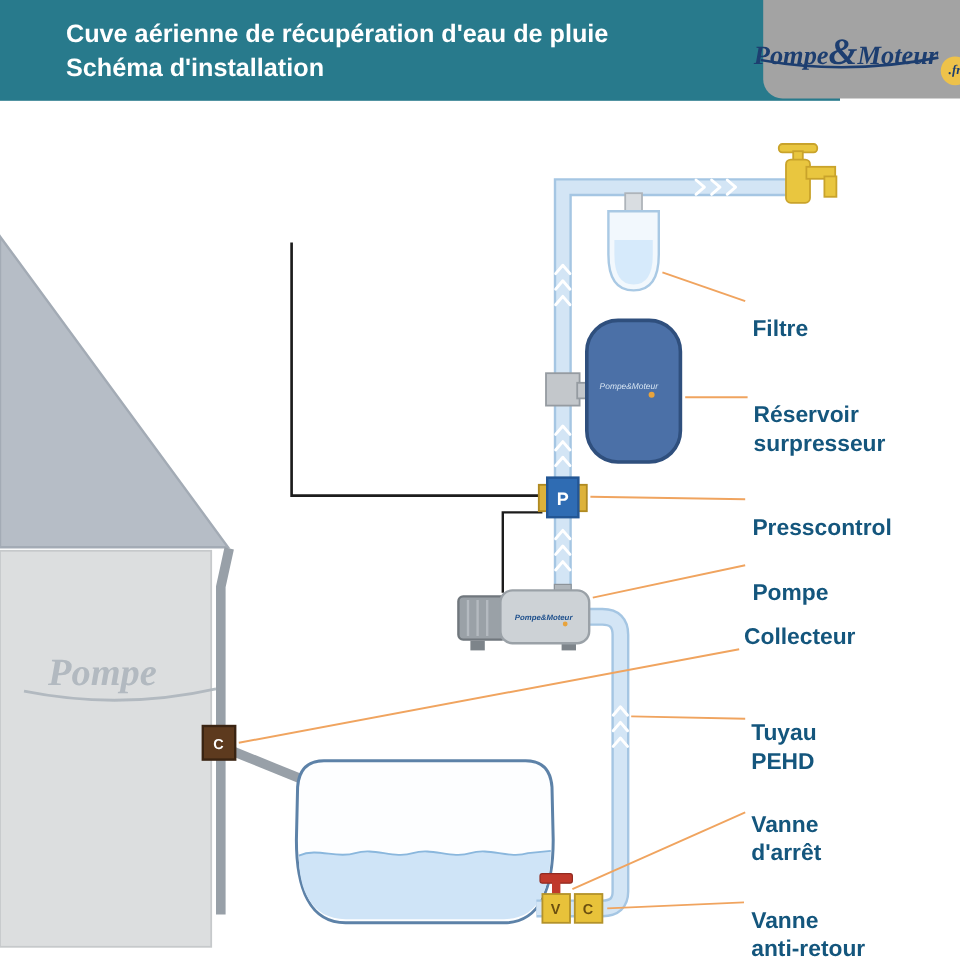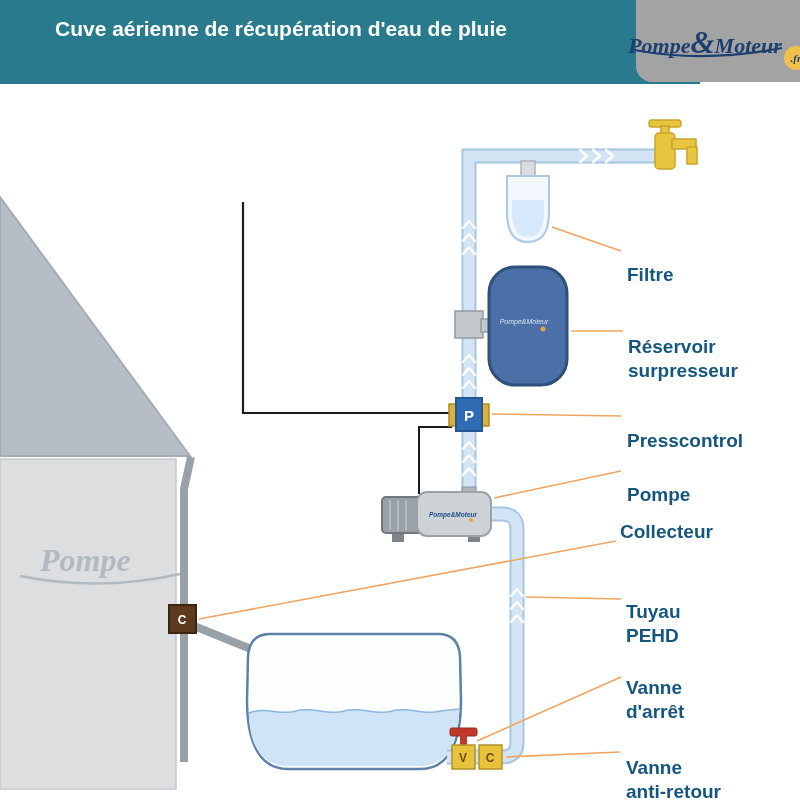--- a/index.html
+++ b/index.html
@@ -36,20 +36,21 @@
   #lbl-clapet{left:626px;top:732px;}
 
   .diagram-svg{position:absolute;left:0;top:0;z-index:1;}
 </style>
 </head>
 <body>
 
 <div class="header">
   <div class="header-title">
     <div>Cuve aérienne de récupération d'eau de pluie</div>
+    <div>Schéma d'installation</div>
   </div>
 </div>
 <div class="logo-box">
   <div class="logo-inner">
     <span class="logo-pompe">Pompe</span><span class="logo-amp">&amp;</span><span class="logo-moteur">Moteur</span><span class="logo-fr">.fr</span>
     <svg class="logo-swoosh" width="160" height="18">
       <path d="M4,5 Q75,18 152,3" stroke="#1d3e70" stroke-width="2.2" fill="none"></path>
     </svg>
   </div>
 </div>

